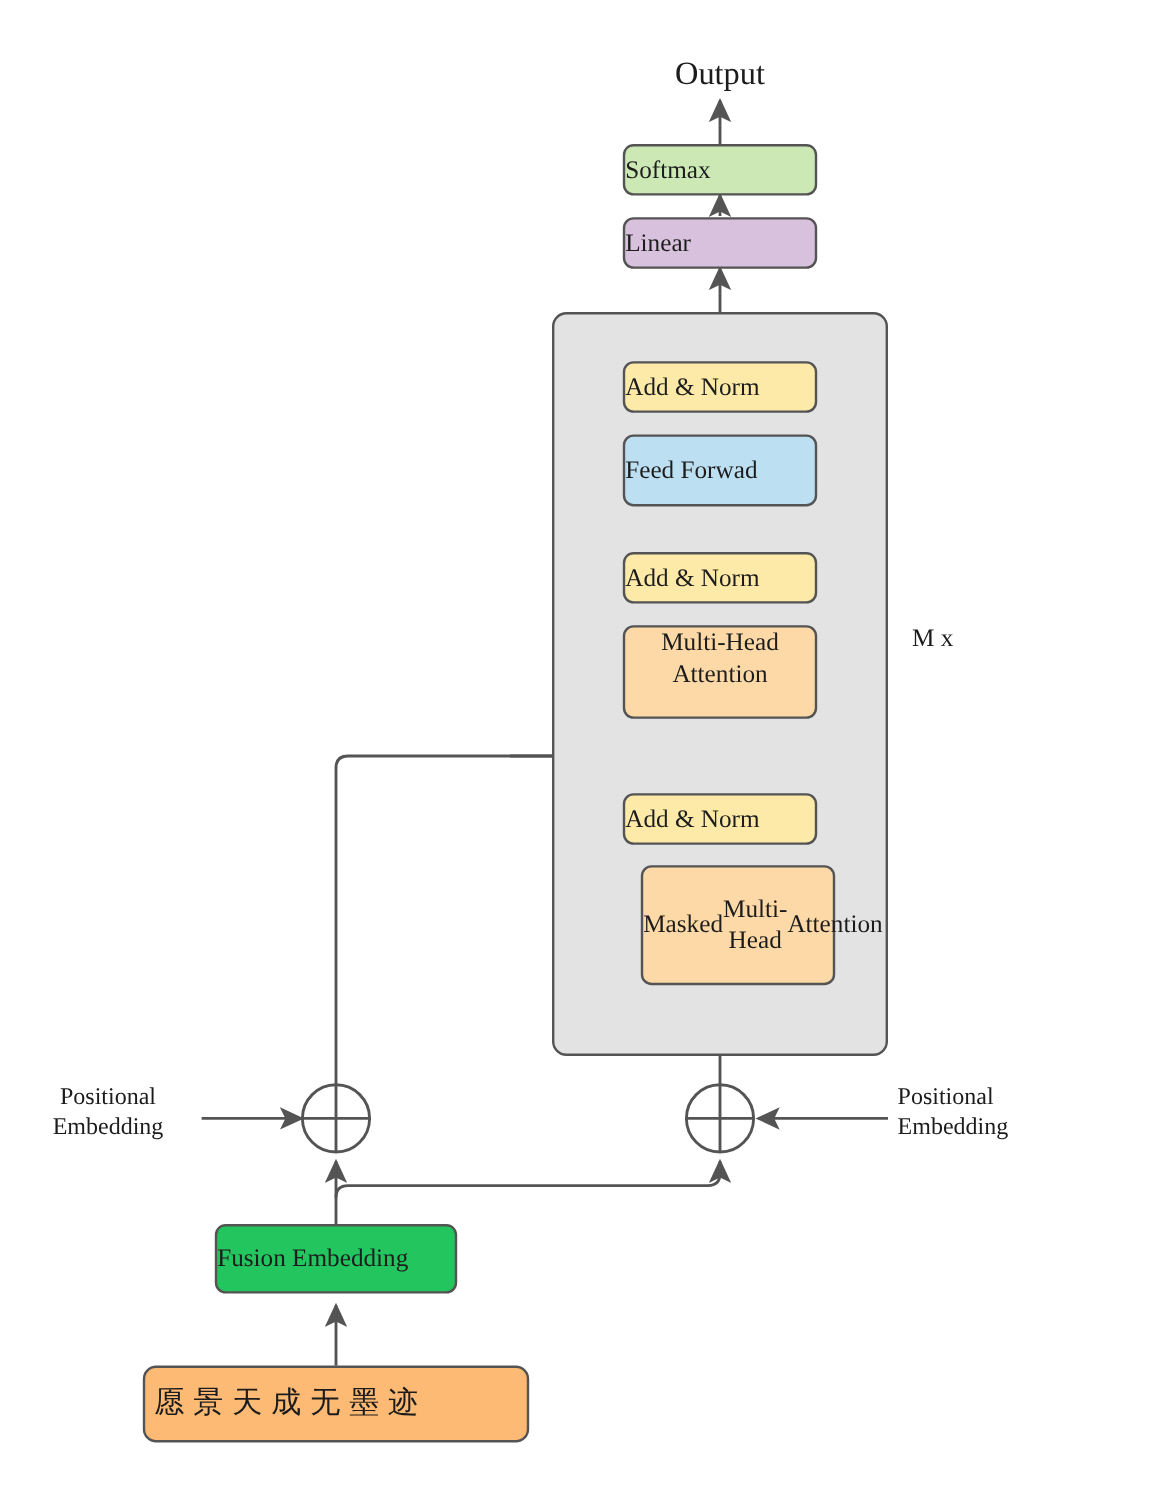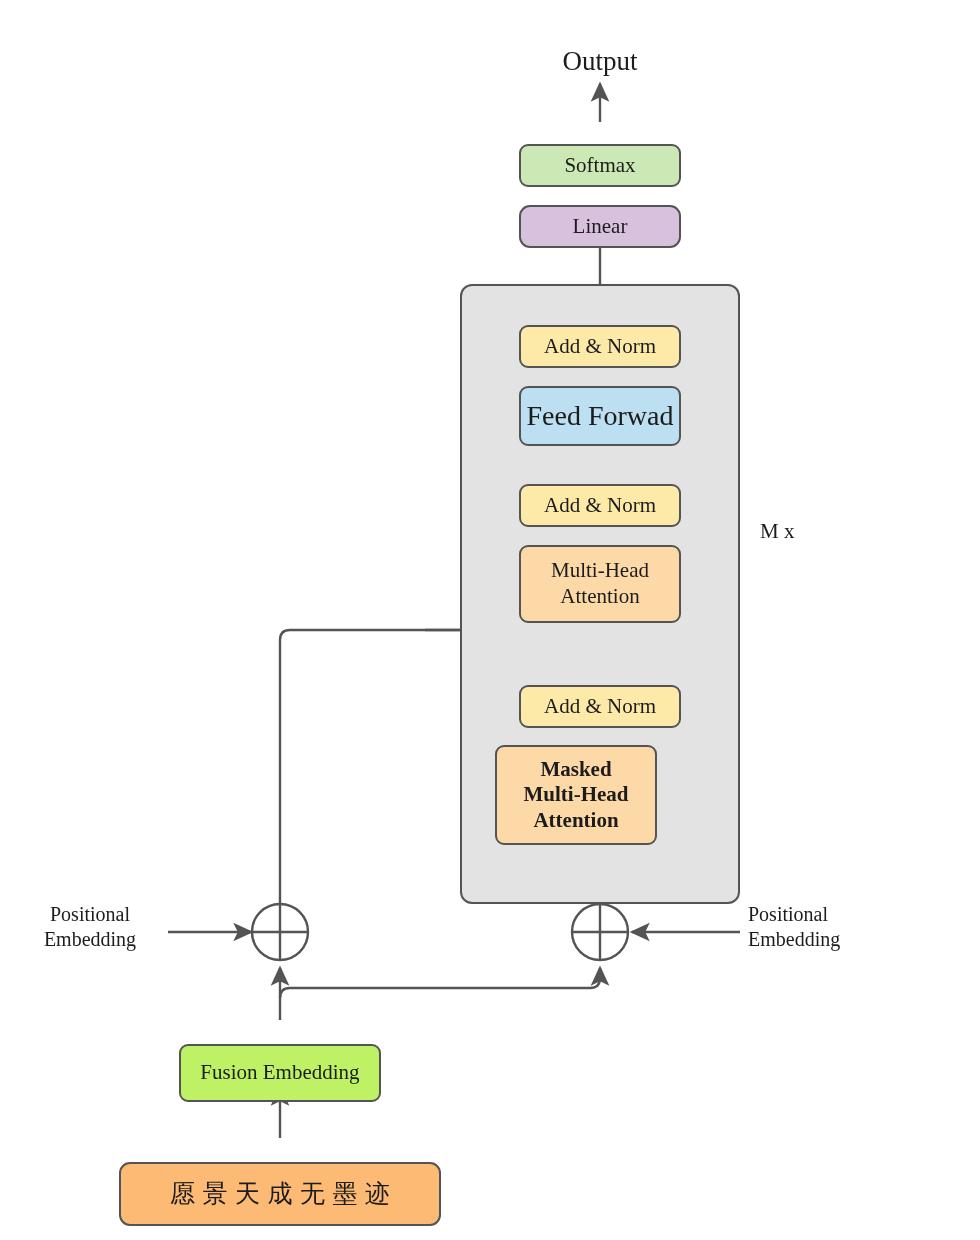--- a/index.html
+++ b/index.html
@@ -1,22 +1,22 @@
 <!DOCTYPE html>
 <html><head>
 <meta charset="utf-8">
 <style>
   html,body{margin:0;padding:0;background:#ffffff;}
   body{width:980px;height:1240px;position:relative;overflow:hidden;
        font-family:"Liberation Serif","DejaVu Serif",serif;color:#1c1c1c;}
   #stage{position:absolute;left:0;top:0;width:980px;height:1240px;}
   svg.layer{position:absolute;left:0;top:0;width:980px;height:1240px;}
   .node{position:absolute;box-sizing:border-box;border:2.5px solid #545454;
-        border-radius:9px;display:flex;align-items:center;justify-content:center;
-        text-align:center;line-height:1.22;z-index:5;margin-top:24px;}
+        border-radius:9px;display:flex;align-items:center;
+        text-align:center;line-height:1.22;z-index:5;}
   .plain-label{position:absolute;z-index:6;text-align:center;line-height:1.24;}
   .cjk{letter-spacing:.30em;text-indent:.30em;}
 </style>
 </head>
 <body>
 
 <div id="stage">
 
   <svg class="layer" viewBox="0 0 980 1240" xmlns="http://www.w3.org/2000/svg">
     <defs>
@@ -73,54 +73,54 @@
     </g>
   </svg>
 
   <div class="node" style="left:460px;top:260px;width:280px;height:620px;background:#e3e3e3;
               border-radius:12px;z-index:1;"></div>
 
   <div class="node" style="left:519px;top:120px;width:162px;height:43px;background:#cce8b5;font-size:21px;">
     <span>Softmax</span>
   </div>
 
-  <div class="node" style="left:519px;top:181px;width:162px;height:43px;background:#d8c1dd;font-size:21px;border-radius:11px;">
+  <div class="node" style="left:519px;top:181px;width:162px;height:43px;background:#d8c1dd;font-size:21px;">
     <span>Linear</span>
   </div>
 
   <div class="node" style="left:519px;top:301px;width:162px;height:43px;background:#fdeaa8;font-size:21px;">
     <span>Add &amp; Norm</span>
   </div>
 
-  <div class="node" style="left:519px;top:362px;width:162px;height:60px;background:#bddff2;font-size:28px;">
+  <div class="node" style="left:519px;top:362px;width:162px;height:60px;background:#bddff2;font-size:21px;">
     <span>Feed Forwad</span>
   </div>
 
   <div class="node" style="left:519px;top:460px;width:162px;height:43px;background:#fdeaa8;font-size:21px;">
     <span>Add &amp; Norm</span>
   </div>
 
   <div class="node" style="left:519px;top:521px;width:162px;height:78px;background:#fcd9a6;font-size:21px;
               flex-direction:column;">
     <span>Multi-Head</span>
     <span>Attention</span>
   </div>
 
   <div class="node" style="left:519px;top:661px;width:162px;height:43px;background:#fdeaa8;font-size:21px;">
     <span>Add &amp; Norm</span>
   </div>
 
-  <div class="node" style="left:495px;top:721px;width:162px;height:100px;background:#fcd9a6;font-size:21px;
-              flex-direction:column;font-weight:bold;">
+  <div class="node" style="left:534px;top:721px;width:162px;height:100px;background:#fcd9a6;font-size:21px;
+              ">
     <span>Masked</span>
     <span>Multi-Head</span>
     <span>Attention</span>
   </div>
 
-  <div class="node" style="left:179px;top:1020px;width:202px;height:58px;background:#bef264;font-size:21px;">
+  <div class="node" style="left:179px;top:1020px;width:202px;height:58px;background:#22c55e;font-size:21px;">
     <span>Fusion Embedding</span>
   </div>
 
   <div class="node" style="left:119px;top:1138px;width:322px;height:64px;background:#fdba74;font-size:25px;
               border-radius:11px;">
     <span class="cjk">愿景天成无墨迹</span>
   </div>
 
   <div class="plain-label" style="left:520px;top:45px;width:160px;font-size:27px;">
     <span>Output</span>

